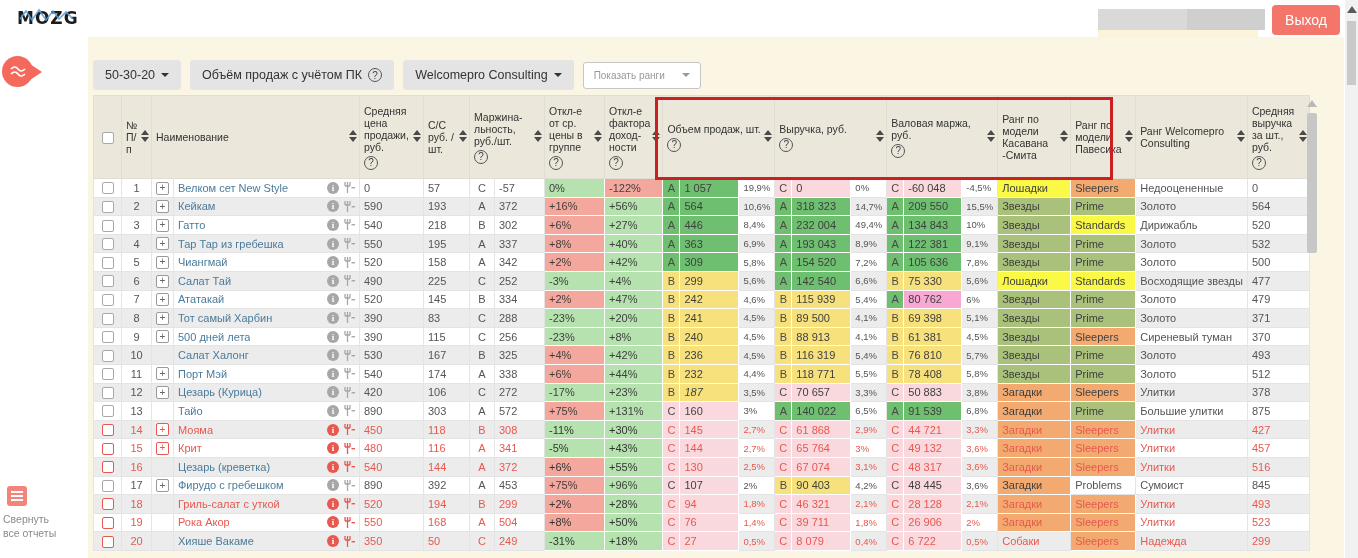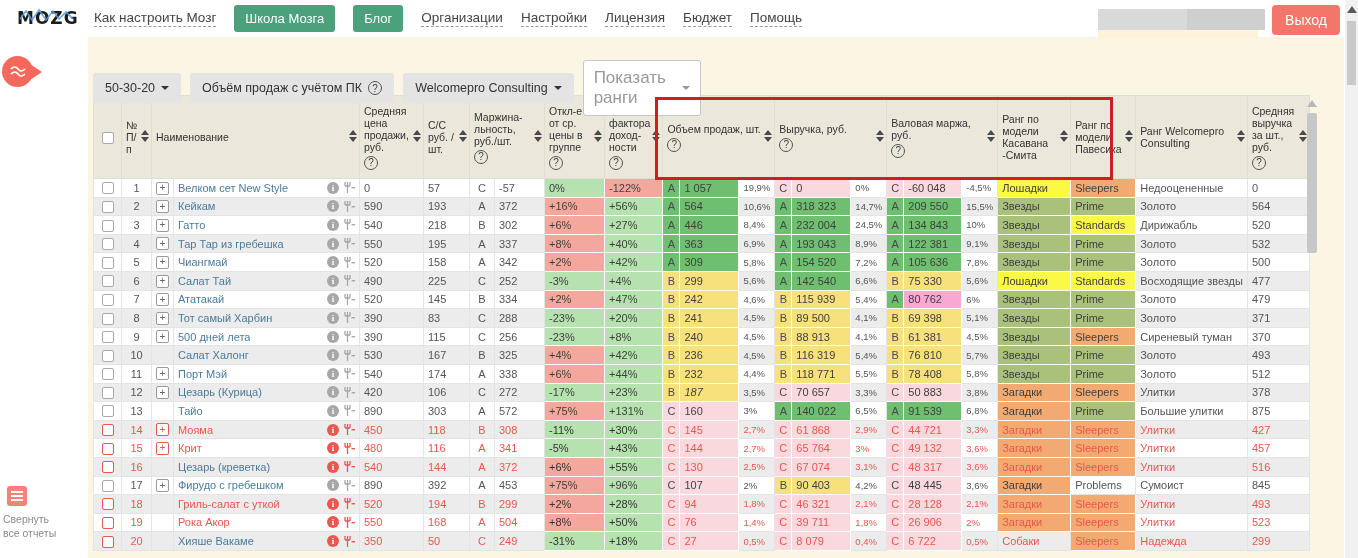--- a/index.html
+++ b/index.html
@@ -42,21 +42,21 @@
   
   #toolbar { position:absolute; left:93px; top:60px; display:flex; gap:9px; align-items:center; z-index:6; }
   .tb-btn { background:#e4e4e4; color:#333; font-size:12.5px; padding:8px 12px; border-radius:3px;
             cursor:pointer; white-space:nowrap; display:flex; align-items:center; gap:6px; }
   .caret { display:inline-block; width:0; height:0; border-left:4px solid transparent;
            border-right:4px solid transparent; border-top:4px solid #333; }
   .help-circle { display:inline-flex; width:14px; height:14px; border:1px solid #555; border-radius:50%;
                  font-size:10px; color:#444; align-items:center; justify-content:center; cursor:pointer;
                  background:transparent; flex:0 0 auto; }
   .tb-select { background:#fff; border:1px solid #c6c6c6; border-radius:3px; color:#999;
-               font-size:17px; padding:7px 10px; width:118px; display:flex; justify-content:space-between;
+               font-size:10px; padding:7px 10px; width:118px; display:flex; justify-content:space-between;
                align-items:center; cursor:pointer; }
   .tb-select .caret { border-top-color:#999; }
 
   
   #grid-wrap { position:absolute; left:93px; top:95px; z-index:5; }
   table { border-collapse:collapse; table-layout:fixed; background:#fff; }
   th, td { border:1px solid #e0ddd2; font-weight:normal; overflow:hidden; }
   thead th { background:#ebe7db; height:83px; font-size:10.5px; color:#333; padding:3px 4px;
              text-align:left; vertical-align:middle; position:relative; line-height:12px; }
   thead th .sort { position:absolute; right:2px; top:50%; margin-top:-7px; display:flex;
@@ -112,30 +112,20 @@
 
   <div id="main-bg"></div>
 
   <div id="topnav">
     <div class="logo">
       <svg width="64" height="28" viewBox="0 0 64 28">
         <text x="1" y="21" font-family="DejaVu Sans, sans-serif" font-size="17" font-weight="bold" fill="#1c1c1c" letter-spacing="1">MOZG</text>
         <path d="M4 16 L10 8 L16 17 L23 7 L30 17 L37 8 L43 16 L50 9 L57 16" stroke="#5b9bd5" stroke-width="1.6" fill="none" opacity="0.85"></path>
       </svg>
     </div>
-    <div class="nav-links" id="nav-links">
-        <div class="nav-link">Как настроить Мозг</div>
-        <div class="nav-btn" style="background: rgb(76, 161, 125);">Школа Мозга</div>
-        <div class="nav-btn" style="background: rgb(76, 161, 125);">Блог</div>
-        <div class="nav-link">Организации</div>
-        <div class="nav-link">Настройки</div>
-        <div class="nav-link">Лицензия</div>
-        <div class="nav-link">Бюджет</div>
-        <div class="nav-link">Помощь</div>
-      </div>
     <div class="redacted"></div>
     <div class="redacted2"></div>
     <div class="cream-chip"></div>
     <div class="logout-btn" style="background: rgb(244, 118, 107);">Выход</div>
   </div>
 
   <div id="feedback-bubble">
     <svg width="18" height="16" viewBox="0 0 18 16">
       <path d="M2 5 Q6 1 9 5 T16 5 M2 10 Q6 6 9 10 T16 10" stroke="#fff" stroke-width="1.7" fill="none"></path>
     </svg>
@@ -354,21 +344,21 @@
             <td>218</td>
             <td class="c">B</td>
             <td>302</td>
             <td class="dev colored" style="background: rgb(244, 167, 156);">+6%</td>
             <td class="dev colored" style="background: rgb(181, 226, 174);">+27%</td>
             <td class="gletter colored" style="background: rgb(111, 191, 112);">A</td>
             <td class="colored" style="background: rgb(111, 191, 112);">446</td>
             <td class="pct">8,4%</td>
             <td class="gletter colored" style="background: rgb(111, 191, 112);">A</td>
             <td class="colored" style="background: rgb(111, 191, 112);">232 004</td>
-            <td class="pct">24,5%</td>
+            <td class="pct">49,4%</td>
             <td class="gletter colored" style="background: rgb(111, 191, 112);">A</td>
             <td class="colored" style="background: rgb(111, 191, 112);">134 843</td>
             <td class="pct">10%</td>
             <td class="colored" style="background: rgb(169, 193, 122);">Звезды</td>
             <td class="colored" style="background: rgb(250, 250, 70);">Standards</td>
             <td>Дирижабль</td>
             <td>520</td>
           </tr>
           <tr class="even">
             <td class="c"><span class="chk"></span></td>

